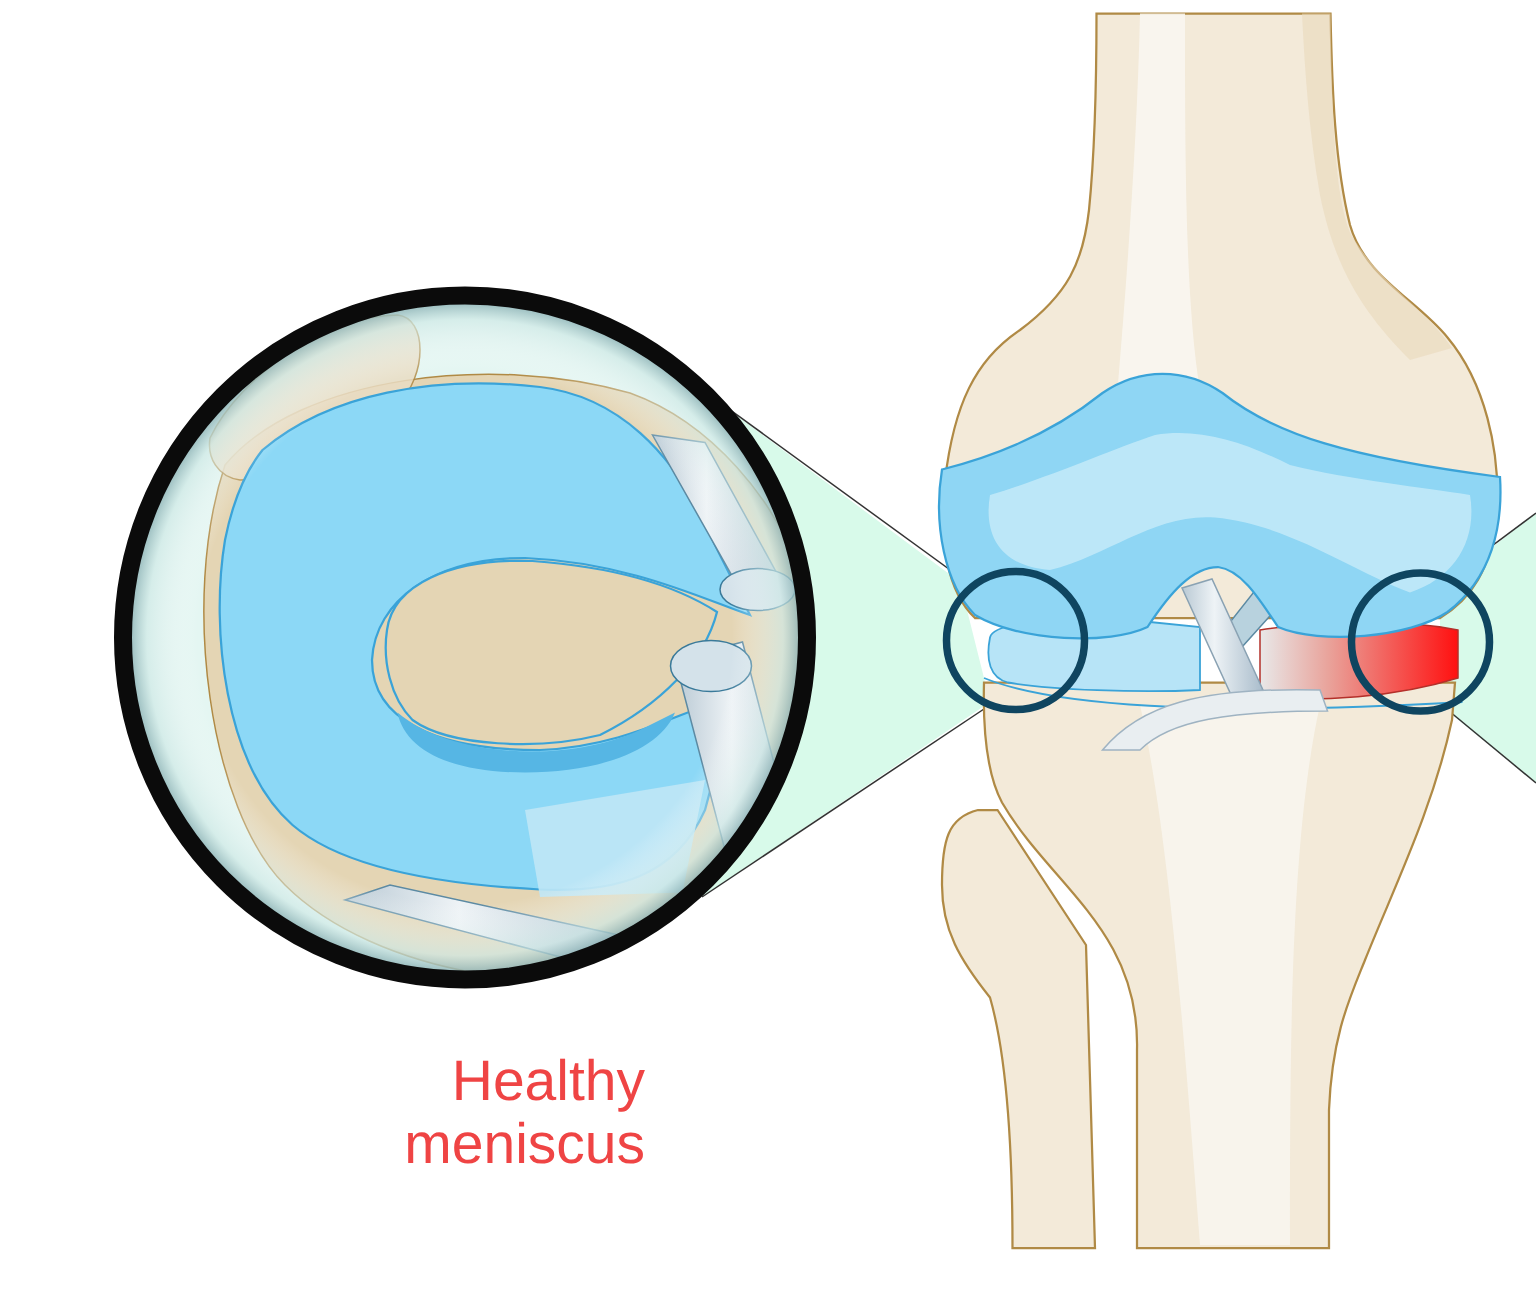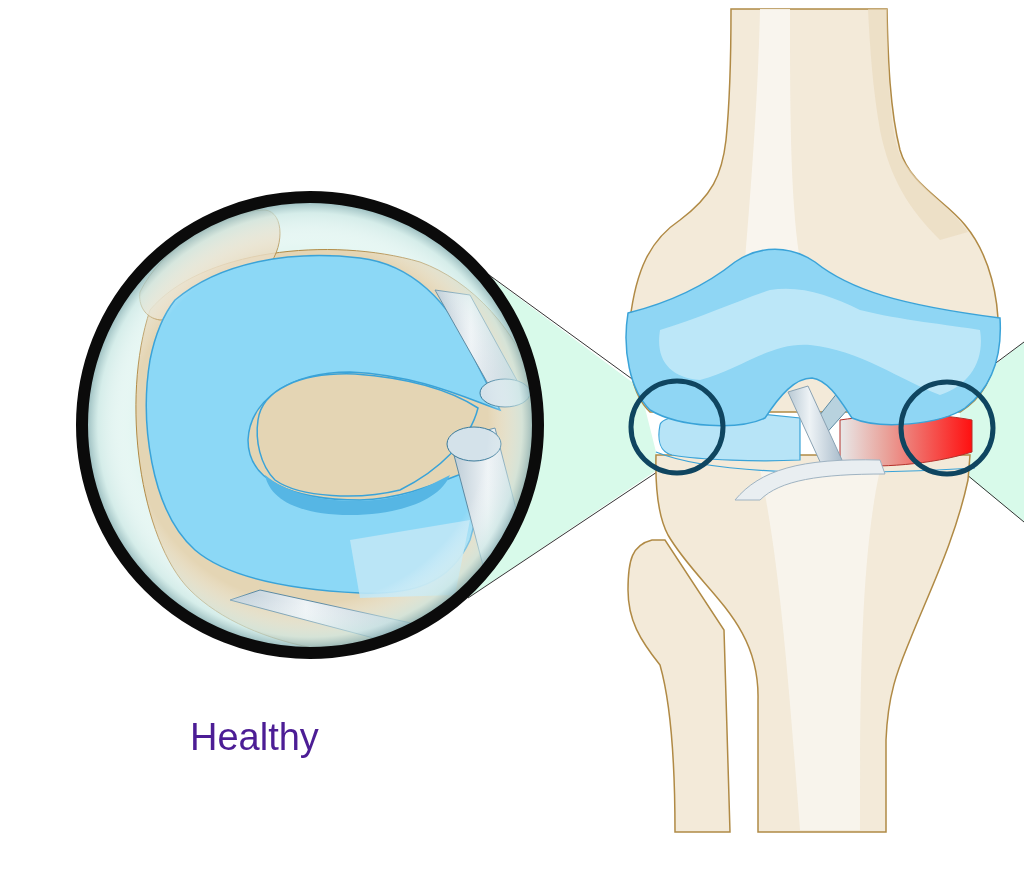--- a/index.html
+++ b/index.html
@@ -1,21 +1,21 @@
 <!DOCTYPE html>
 <html><head>
   <meta charset="utf-8">
   <style>
     html, body { margin: 0; padding: 0; background: #ffffff; }
     body { width: 1024px; height: 869px; position: relative; overflow: hidden; font-family: "Liberation Sans", sans-serif; }
     #stage { position: absolute; left: 0; top: 0; width: 1024px; height: 869px; }
     .caption {
       position: absolute; left: 190px; top: 700px; width: 240px;
-      text-align: left; font-family: "Liberation Sans", sans-serif;
-      font-size: 38px; line-height: 42px; color: #4c1d95; margin-top: 16px;
+      text-align: right; font-family: "Liberation Sans", sans-serif;
+      font-size: 38px; line-height: 42px; color: #ef4444;
     }
   </style>
 </head>
 <body>
 
 <svg id="stage" width="1024" height="869" viewBox="0 0 1024 869" xmlns="http://www.w3.org/2000/svg">
   <defs>
     <radialGradient id="lensGlow" cx="50%" cy="50%" r="50%">
       <stop offset="78%" stop-color="#ffffff" stop-opacity="0"></stop>
       <stop offset="93%" stop-color="#cfe9e6" stop-opacity="0.7"></stop>
@@ -94,13 +94,14 @@
       <ellipse cx="474" cy="444" rx="27" ry="17" fill="#d4e2ea" stroke="#3a7a9a" stroke-width="1"></ellipse>
       <polygon points="230,600 260,590 420,625 400,645" fill="url(#ligGrad)" stroke="#5c8aa3" stroke-width="1"></polygon>
       <circle cx="310" cy="425" r="228" fill="url(#lensGlow)"></circle>
     </g>
     <circle cx="310" cy="425" r="228" fill="none" stroke="#0b0b0b" stroke-width="12"></circle>
   </g>
 </svg>
 
 <div class="caption">
   <div>Healthy</div>
+  <div>meniscus</div>
 </div>
 
 </body></html>

